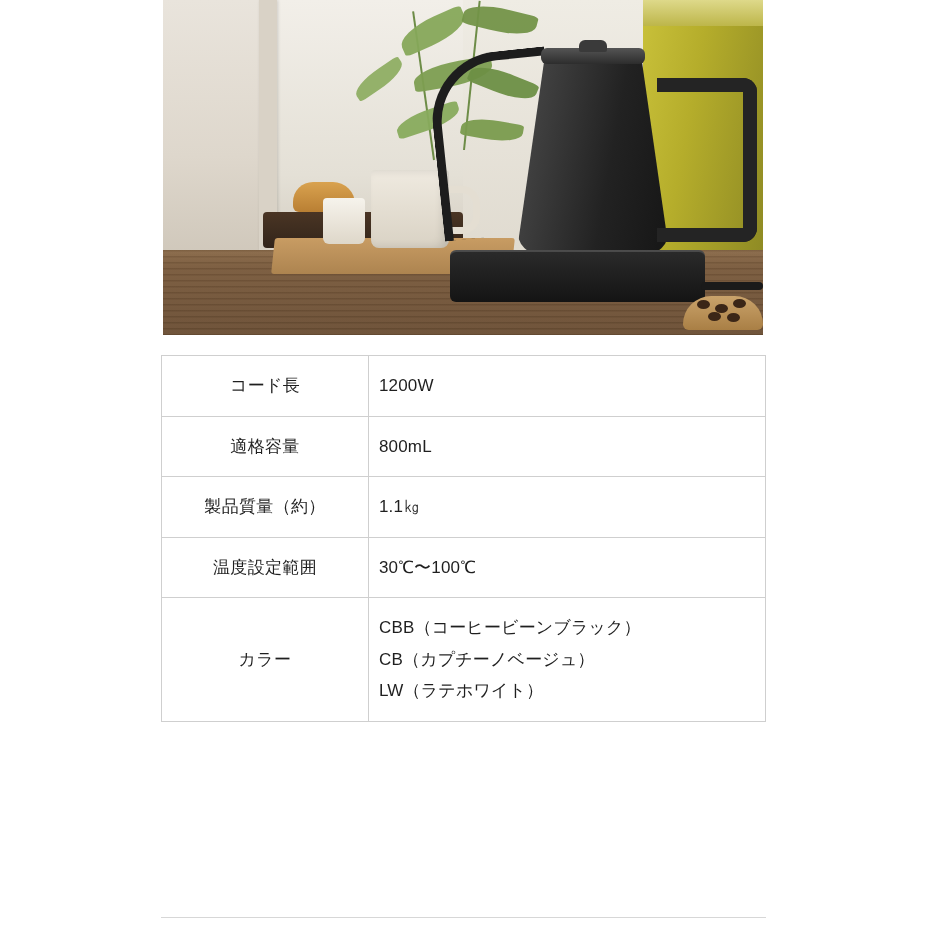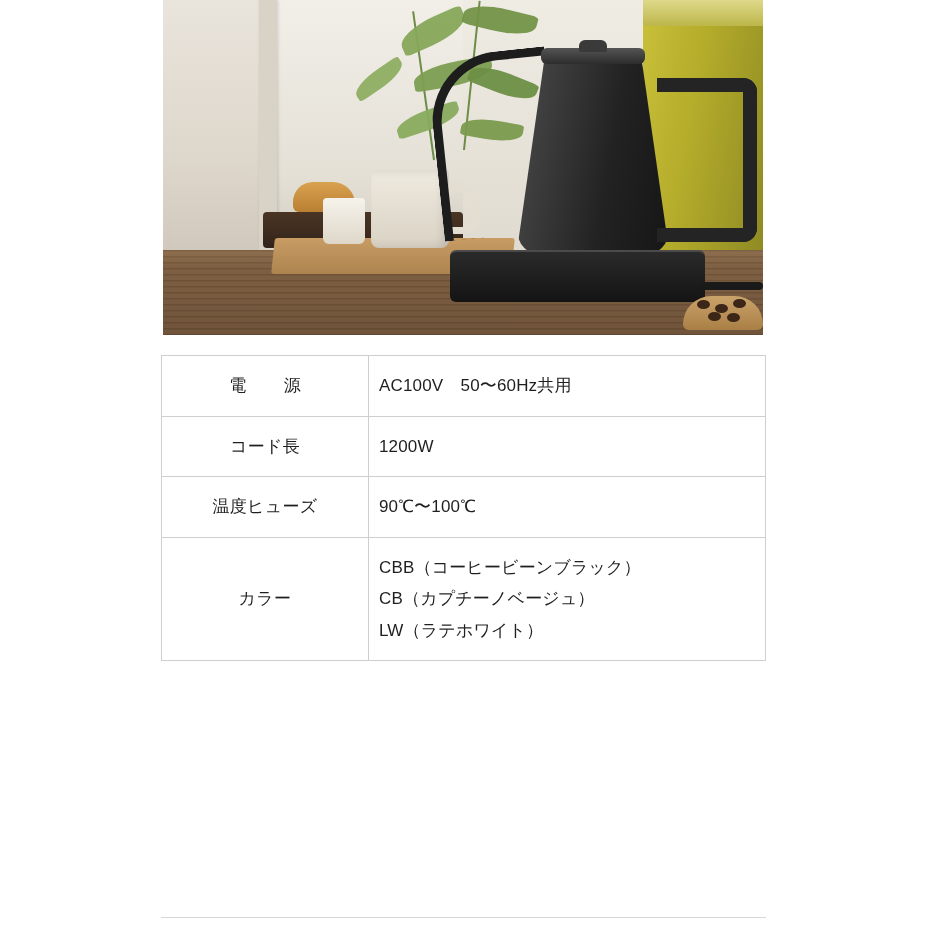--- a/index.html
+++ b/index.html
@@ -318,35 +318,41 @@
       <div class="bean" style="left:552px; top:304px;"></div>
       <div class="bean" style="left:570px; top:299px;"></div>
       <div class="bean" style="left:545px; top:312px;"></div>
       <div class="bean" style="left:564px; top:313px;"></div>
     </div>
   </div>
 
   <table class="spec-table">
     <tbody>
       <tr>
-        <td class="spec-label spaced">電　源</td>
-        <td class="spec-value">
-          <span class="line">AC100V　50〜60Hz共用</span>
-        </td>
-      </tr>
-      <tr>
         <td class="spec-label">コード長</td>
         <td class="spec-value">
           <span class="line">1200W</span>
         </td>
       </tr>
       <tr>
-        <td class="spec-label">温度ヒューズ</td>
-        <td class="spec-value">
-          <span class="line">90℃〜100℃</span>
+        <td class="spec-label">適格容量</td>
+        <td class="spec-value">
+          <span class="line">800mL</span>
+        </td>
+      </tr>
+      <tr>
+        <td class="spec-label">製品質量（約）</td>
+        <td class="spec-value">
+          <span class="line">1.1㎏</span>
+        </td>
+      </tr>
+      <tr>
+        <td class="spec-label">温度設定範囲</td>
+        <td class="spec-value">
+          <span class="line">30℃〜100℃</span>
         </td>
       </tr>
       <tr>
         <td class="spec-label">カラー</td>
         <td class="spec-value">
           <span class="line">CBB（コーヒービーンブラック）</span>
           <span class="line">CB（カプチーノベージュ）</span>
           <span class="line">LW（ラテホワイト）</span>
         </td>
       </tr>

